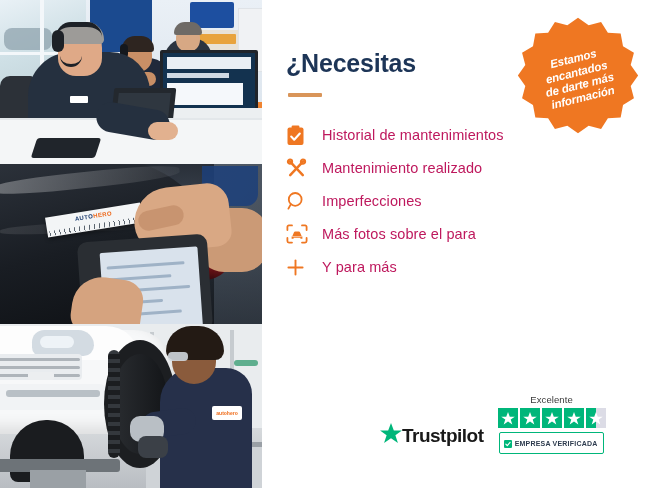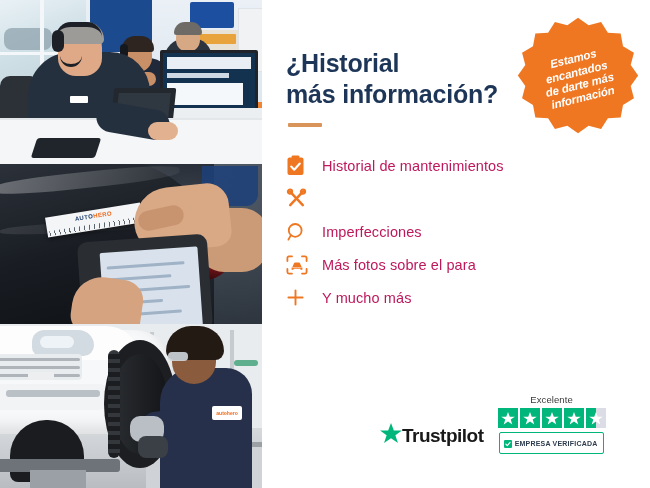--- a/index.html
+++ b/index.html
@@ -302,22 +302,21 @@
       <div class="p3-arm"></div>
       <div class="p3-glove"></div>
       <div class="p3-glove2"></div>
     </div>
 
   </div>
 
   <div class="content">
 
     <h1 class="headline">
-      <span>¿Historial</span><br>
-      <span>más información?</span>
+      <span>¿Necesitas</span><br>
     </h1>
     <div class="rule"></div>
 
     <div class="badge">
       <svg viewBox="0 0 100 100" width="124" height="124" aria-hidden="true">
         <path fill="#ef7722" d="M50 1.5 L58.6 7.4 L68.6 4.9 L74.1 13.6 L84.4 14.2 L86.3 24.3 L95.1 29.6 L92.5 39.5 L98.5 48 L92.5 56.5 L95.1 66.4 L86.3 71.7 L84.4 81.8 L74.1 82.4 L68.6 91.1 L58.6 88.6 L50 94.5 L41.4 88.6 L31.4 91.1 L25.9 82.4 L15.6 81.8 L13.7 71.7 L4.9 66.4 L7.5 56.5 L1.5 48 L7.5 39.5 L4.9 29.6 L13.7 24.3 L15.6 14.2 L25.9 13.6 L31.4 4.9 L41.4 7.4 Z"></path>
       </svg>
       <div class="badge-inner">
         <span class="badge-head">
           <svg width="18" height="16" viewBox="0 0 24 22" aria-hidden="true">
@@ -353,20 +352,21 @@
         <span class="feat-ico">
           <svg width="21" height="21" viewBox="0 0 22 22" aria-hidden="true">
             <g stroke="#ef7722" stroke-width="2.6" stroke-linecap="round">
               <path d="M4 3.5 L17.6 18"></path>
               <path d="M18 3.5 L4.4 18"></path>
             </g>
             <circle cx="4.2" cy="3.8" r="2.2" fill="none" stroke="#ef7722" stroke-width="2.2"></circle>
             <circle cx="17.8" cy="3.8" r="2.2" fill="none" stroke="#ef7722" stroke-width="2.2"></circle>
           </svg>
         </span>
+        <span class="feat-txt">Mantenimiento realizado</span>
       </li>
 
       <li class="feature">
         <span class="feat-ico">
           <svg width="20" height="20" viewBox="0 0 20 20" aria-hidden="true">
             <circle cx="9.2" cy="8.4" r="6.4" fill="none" stroke="#ef7722" stroke-width="1.8"></circle>
             <path d="M4.8 13.4 L2.4 17.6" fill="none" stroke="#ef7722" stroke-width="1.8" stroke-linecap="round"></path>
           </svg>
         </span>
         <span class="feat-txt">Imperfecciones</span>
@@ -390,21 +390,21 @@
 
       <li class="feature">
         <span class="feat-ico">
           <svg width="19" height="19" viewBox="0 0 19 19" aria-hidden="true">
             <g stroke="#ef7722" stroke-width="1.9" stroke-linecap="round">
               <path d="M9.5 2.4 V16.6"></path>
               <path d="M2.4 9.5 H16.6"></path>
             </g>
           </svg>
         </span>
-        <span class="feat-txt">Y mucho más</span>
+        <span class="feat-txt">Y para más</span>
       </li>
 
     </ul>
 
 
     <div class="tp">
       <div class="tp-logo">
         <span>
           <svg width="22" height="21" viewBox="0 0 24 23" aria-hidden="true">
             <path fill="#00b67a" d="M12 0 l3.1 8.2 H24 l-7.2 5.2 2.8 8.6 L12 16.6 4.4 22 l2.8 -8.6 L0 8.2 h8.9 z"></path>

